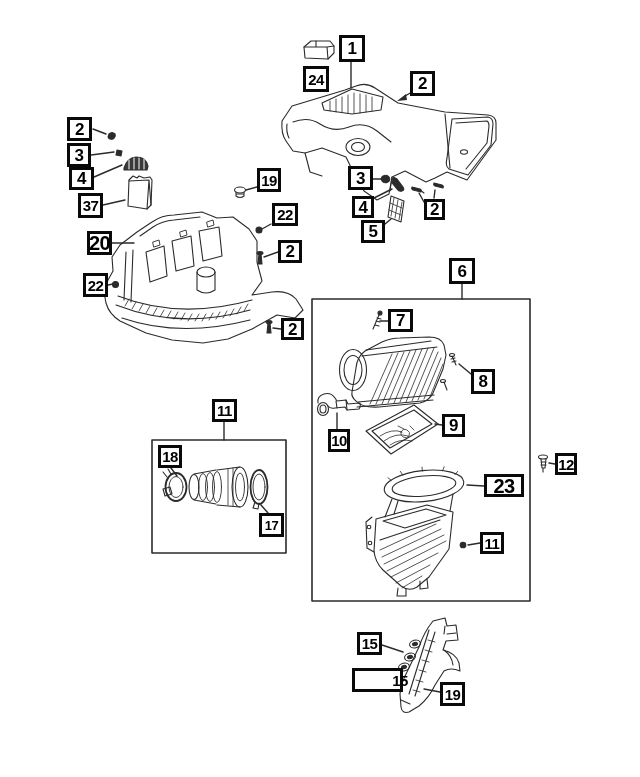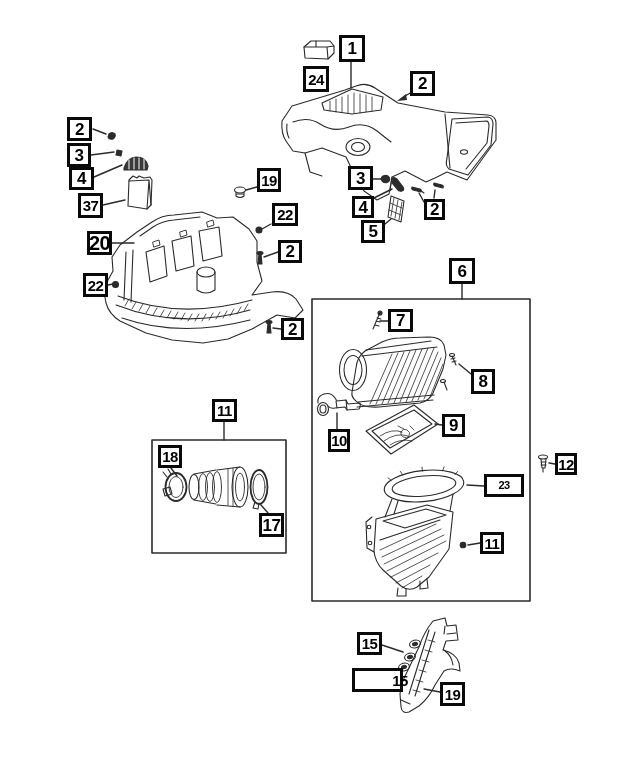--- a/index.html
+++ b/index.html
@@ -300,23 +300,23 @@
       <div class="callout" style="left: 281px; top: 318px; width: 23px; height: 22px; font-size: 17px;">2</div>
       <div class="callout" style="left: 348px; top: 166px; width: 25px; height: 24px; font-size: 17px;">3</div>
       <div class="callout" style="left: 352px; top: 196px; width: 22px; height: 22px; font-size: 17px;">4</div>
       <div class="callout" style="left: 361px; top: 220px; width: 24px; height: 23px; font-size: 17px;">5</div>
       <div class="callout" style="left: 424px; top: 199px; width: 21px; height: 21px; font-size: 17px;">2</div>
       <div class="callout" style="left: 449px; top: 258px; width: 26px; height: 26px; font-size: 17px;">6</div>
       <div class="callout" style="left: 388px; top: 309px; width: 25px; height: 23px; font-size: 17px;">7</div>
       <div class="callout" style="left: 471px; top: 369px; width: 24px; height: 25px; font-size: 17px;">8</div>
       <div class="callout" style="left: 442px; top: 414px; width: 23px; height: 23px; font-size: 17px;">9</div>
       <div class="callout" style="left: 328px; top: 429px; width: 22px; height: 23px; font-size: 15px;">10</div>
-      <div class="callout" style="left: 484px; top: 474px; width: 40px; height: 23px; font-size: 11px; text-align: right;">23</div>
+      <div class="callout" style="left: 484px; top: 474px; width: 40px; height: 23px; font-size: 20px; text-align: right;">23</div>
       <div class="callout" style="left: 480px; top: 532px; width: 24px; height: 22px; font-size: 15px;">11</div>
       <div class="callout" style="left: 555px; top: 453px; width: 22px; height: 22px; font-size: 15px; text-align: center;">12</div>
       <div class="callout" style="left: 212px; top: 399px; width: 25px; height: 23px; font-size: 15px;">11</div>
       <div class="callout" style="left: 158px; top: 445px; width: 24px; height: 23px; font-size: 15px;">18</div>
-      <div class="callout" style="left: 259px; top: 513px; width: 25px; height: 24px; font-size: 17px;">17</div>
+      <div class="callout" style="left: 259px; top: 513px; width: 25px; height: 24px; font-size: 13px;">17</div>
       <div class="callout" style="left: 357px; top: 632px; width: 25px; height: 23px; font-size: 15px;">15</div>
       <div class="callout" style="left: 352px; top: 668px; width: 26px; height: 24px; font-size: 15px; padding-left: 45px;">15</div>
       <div class="callout" style="left: 440px; top: 682px; width: 25px; height: 24px; font-size: 15px;">19</div>
     </div>
 </div>
 
 </body></html>

